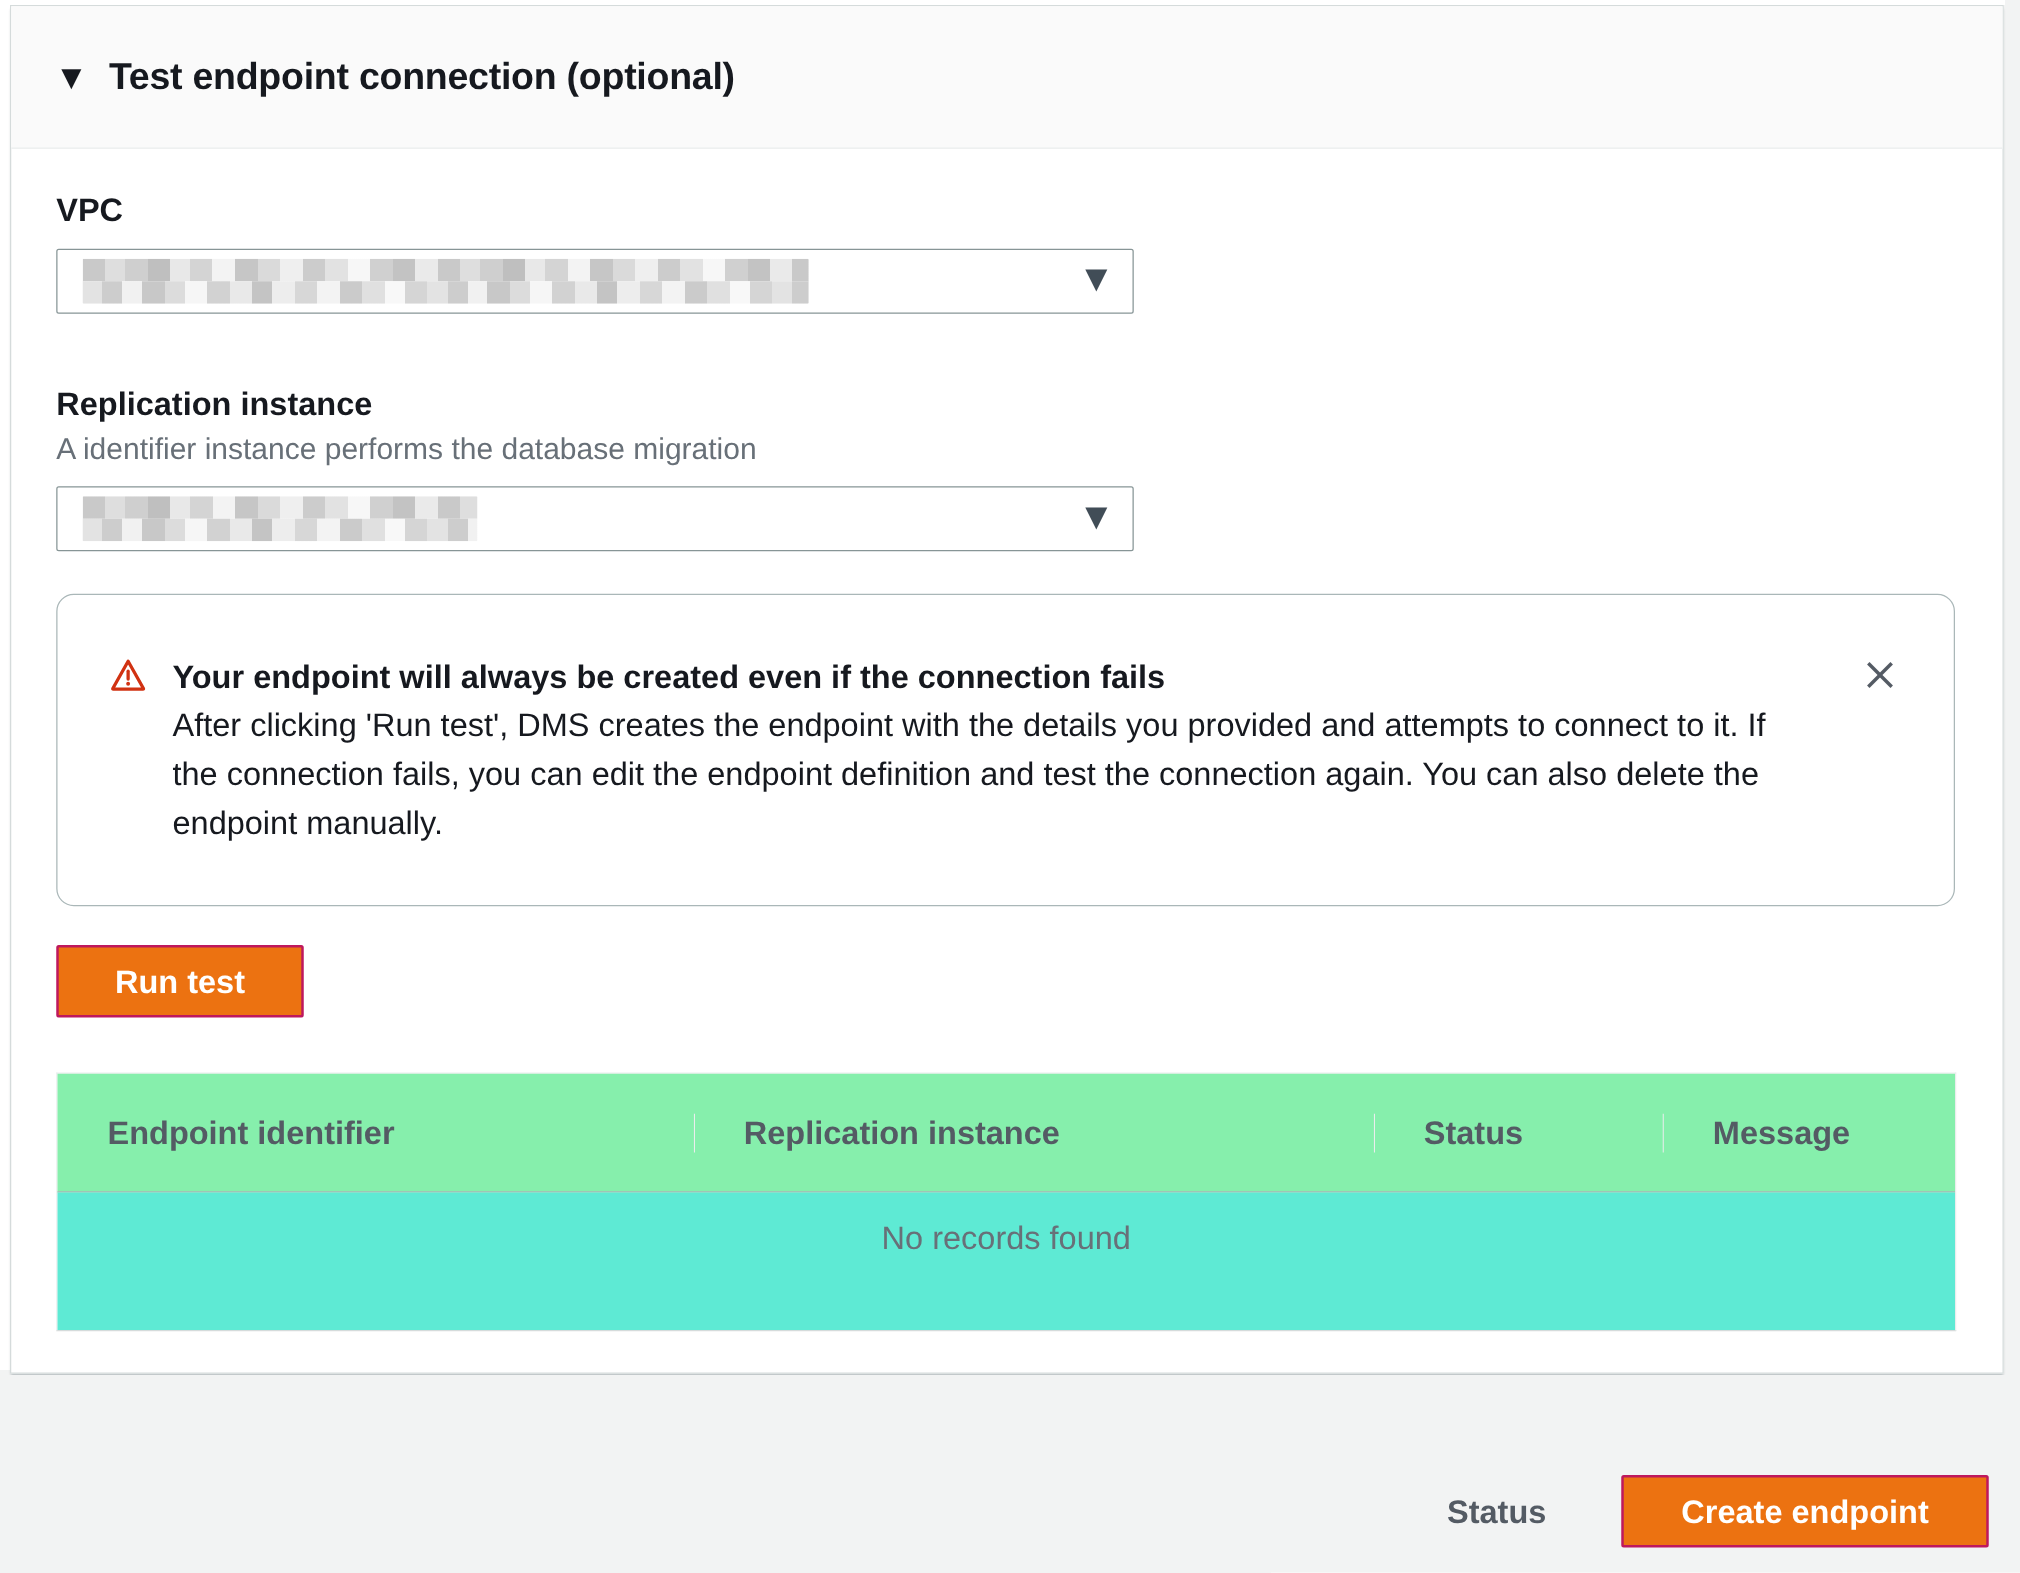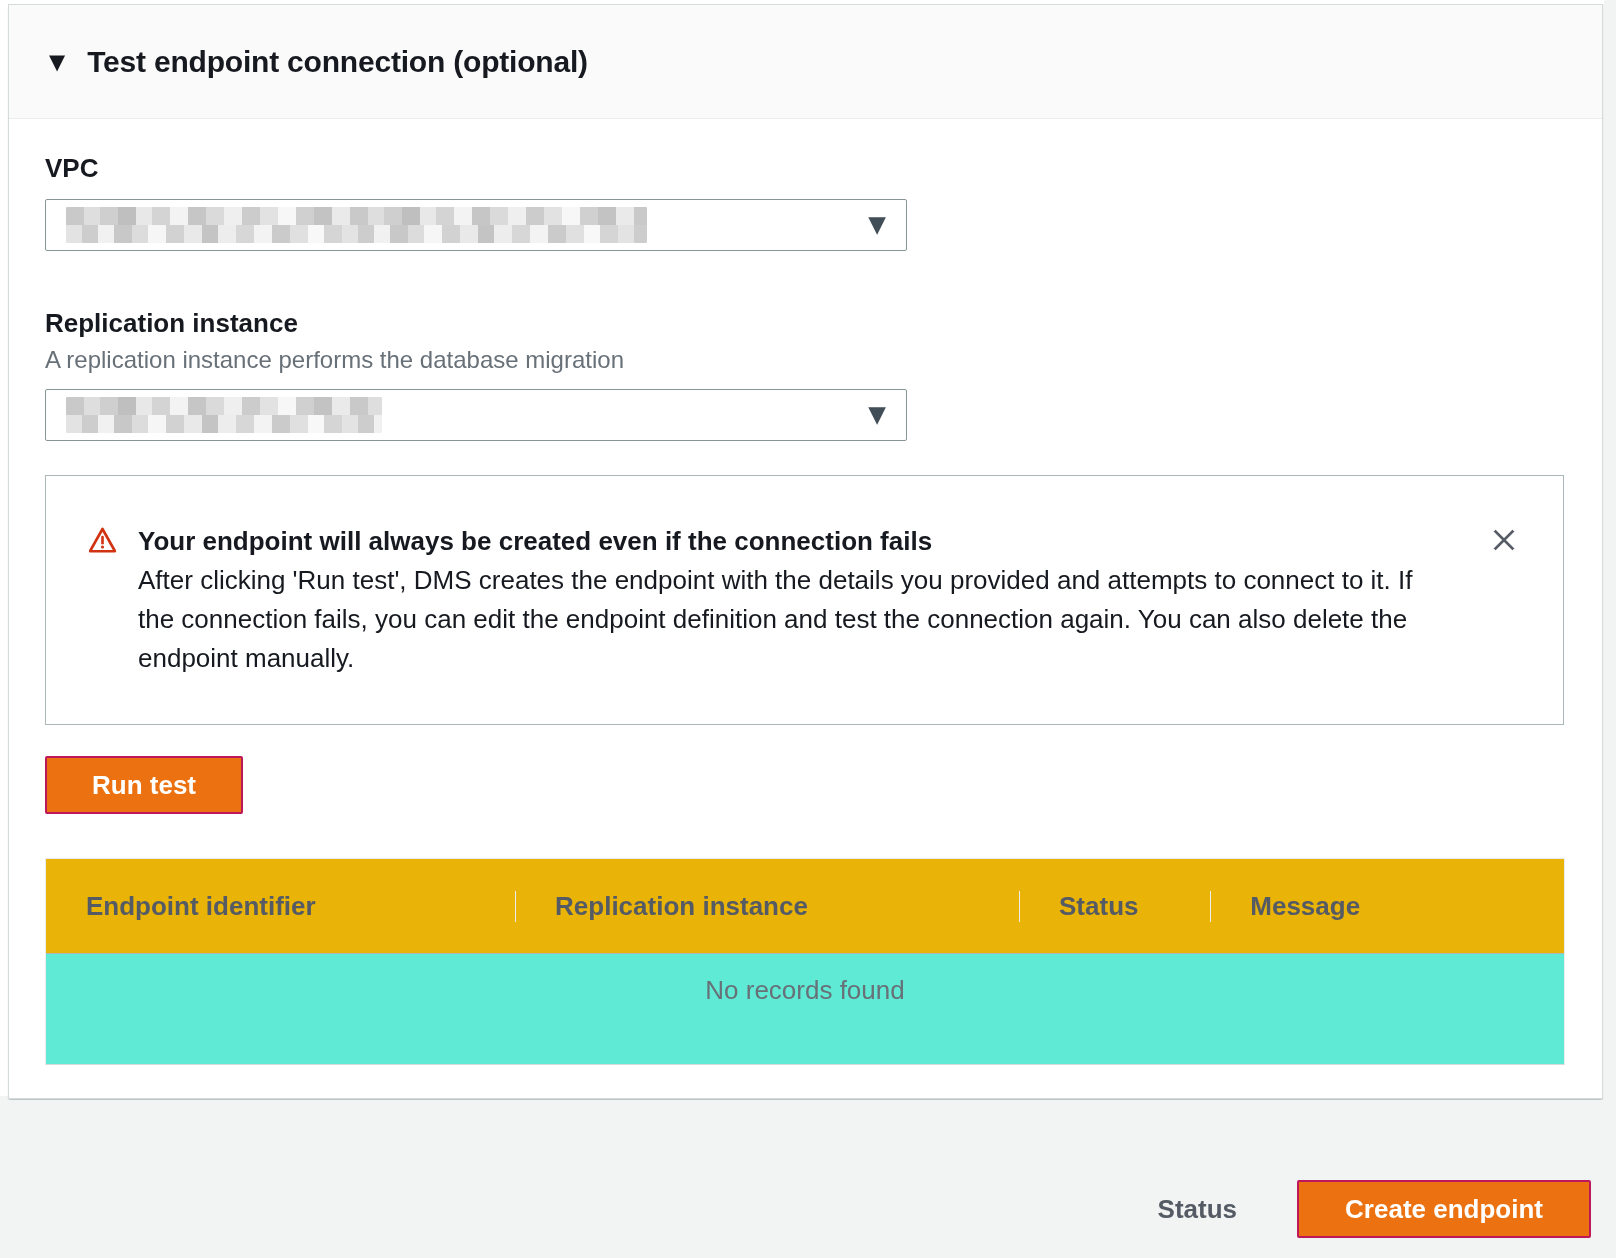--- a/index.html
+++ b/index.html
@@ -82,21 +82,21 @@
       #c4c4c4 136px 152px, #ededed 152px 170px, #d7d7d7 170px 188px, #f3f3f3 188px 206px,
       #cbcbcb 206px 224px, #e0e0e0 224px 242px, #f8f8f8 242px 258px, #d5d5d5 258px 276px);
   }
 
   .vpc-group { margin-bottom: 56px; }
   .ri-group  { margin-bottom: 34px; }
 
   .alert {
     width: 1519px;
     border: 1px solid #aab7b8;
-    border-radius: 0;
+    border-radius: 14px;
     background: #ffffff;
     padding: 46px 120px 46px 41px;
     display: flex;
     position: relative;
   }
   .alert-icon { flex: 0 0 auto; margin: 3px 20px 0 0; }
   .alert-title { font-size: 26px; font-weight: 700; line-height: 39px; }
   .alert-body  { font-size: 26px; line-height: 39px; max-width: 1300px; }
   .alert-close {
     position: absolute; top: 48px; right: 42px;
@@ -119,24 +119,25 @@
 
   .results-table {
     margin-top: 44px;
     width: 1520px;
     border: 1px solid #eaeded;
     border-bottom-color: #d5dbdb;
   }
   .table-header {
     display: grid;
     grid-template-columns: 30.9% 33.2% 12.6% 23.3%;
-    background: #eab308;
+    background: #86efac;
     height: 95px;
     align-items: center;
     border-bottom: 1px solid #aab7b8;
+    gap: 40px;
   }
   .th {
     font-size: 26px; font-weight: 700; color: #545b64;
     padding-left: 40px; position: relative;
     white-space: nowrap; overflow: hidden;
   }
   .th + .th::before {
     content: ""; position: absolute; left: 0; top: 50%;
     transform: translateY(-50%);
     width: 1px; height: 46px; background: #eaeded;
@@ -183,21 +184,21 @@
     <div class="vpc-group">
       <div class="field-label">VPC</div>
       <div class="select">
         <div class="redacted redacted-vpc"></div>
         <span class="select-caret">▼</span>
       </div>
     </div>
 
     <div class="ri-group">
       <div class="field-label">Replication instance</div>
-      <div class="field-desc">A replication instance performs the database migration</div>
+      <div class="field-desc">A identifier instance performs the database migration</div>
       <div class="select">
         <div class="redacted redacted-ri"></div>
         <span class="select-caret">▼</span>
       </div>
     </div>
 
     <div class="alert">
       <span class="alert-icon">
         <svg width="31" height="30" viewBox="0 0 24 24" fill="none">
           <path d="M12 3.2 L21.8 20.6 Q22 21 21.5 21 L2.5 21 Q2 21 2.2 20.6 Z" stroke="#d13212" stroke-width="2.1" stroke-linejoin="round" fill="none"></path>

